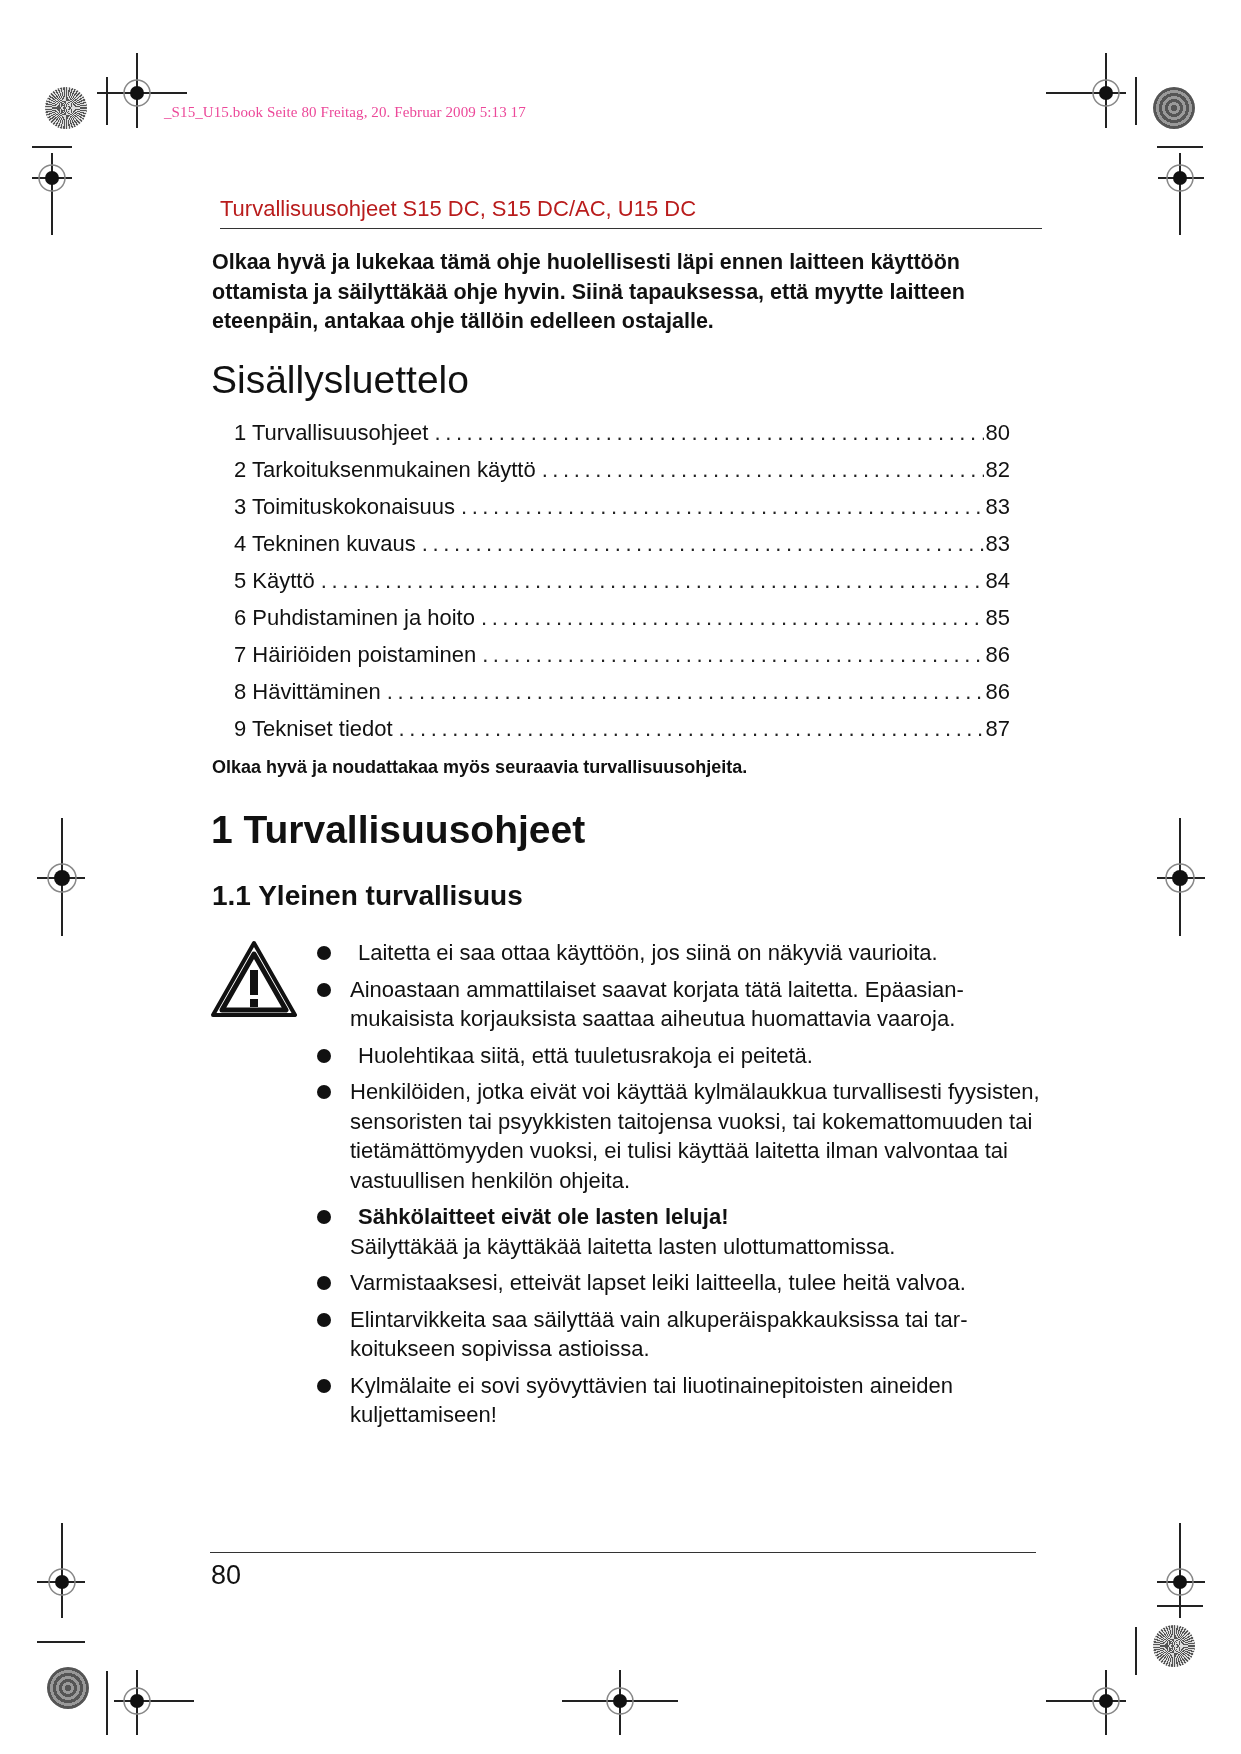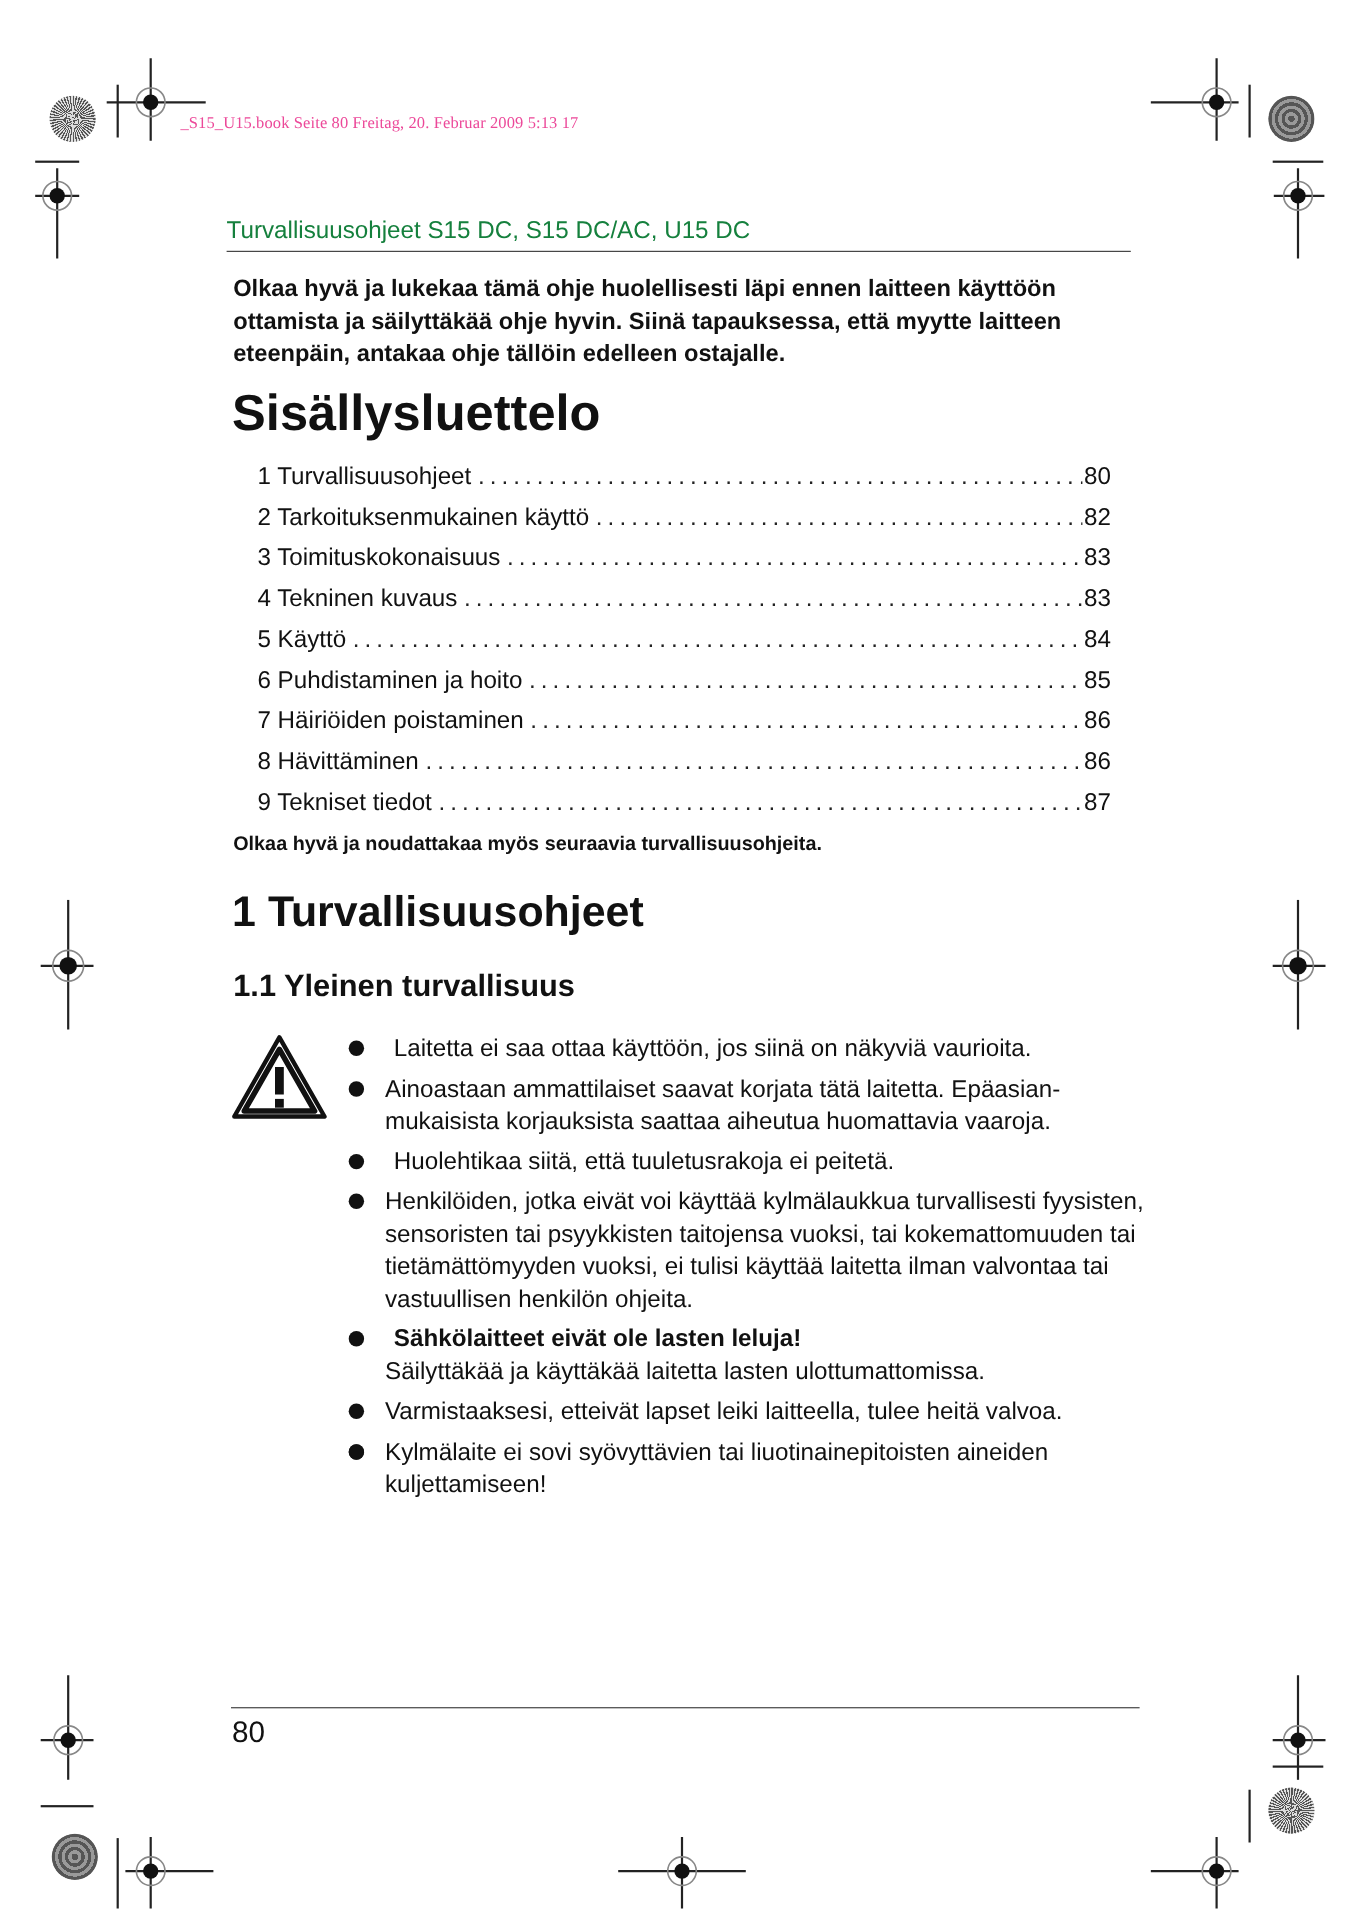--- a/index.html
+++ b/index.html
@@ -7,26 +7,26 @@
          font-family: "Liberation Sans", sans-serif; color: #111; }
   .slug { position: absolute; left: 164px; top: 104px; font-family: "Liberation Serif", serif;
           font-size: 15px; color: #ec4899; letter-spacing: 0.1px; }
   
   .reg { position: absolute; width: 120px; height: 120px; }
   .reg svg { width: 100%; height: 100%; display: block; }
   .rosette { position: absolute; width: 42px; height: 42px; border-radius: 50%; }
   .vline { position: absolute; width: 2px; background: #222; }
   .hline { position: absolute; height: 2px; background: #222; }
 
-  .running-head { position: absolute; left: 206px; top: 196px; width: 822px;
-                  font-size: 22px; color: #15803d; padding-bottom: 6px;
+  .running-head { position: absolute; left: 220px; top: 196px; width: 822px;
+                  font-size: 22px; color: #b91c1c; padding-bottom: 6px;
                   border-bottom: 1.5px solid #333; }
   .intro { position: absolute; left: 212px; top: 248px; width: 840px;
            font-size: 21.5px; font-weight: bold; line-height: 29.5px; }
-  .toc-title { position: absolute; left: 211px; top: 348px; font-size: 46px; font-weight: bold; }
+  .toc-title { position: absolute; left: 211px; top: 358px; font-size: 39px; font-weight: normal; }
   .toc { position: absolute; left: 234px; top: 420px; width: 776px; }
   .toc-row { display: flex; align-items: baseline; height: 37px; font-size: 22px; }
   .toc-row .label { white-space: nowrap; padding-right: 6px; }
   .toc-row .dots { flex: 1; overflow: hidden; white-space: nowrap; letter-spacing: 4.6px; color: #222; }
   .toc-row .page { white-space: nowrap; padding-left: 2px; }
   .toc-note { position: absolute; left: 212px; top: 757px; font-size: 18px; font-weight: bold; }
   .h1 { position: absolute; left: 211px; top: 808px; font-size: 39px; font-weight: bold; }
   .h2 { position: absolute; left: 212px; top: 880px; font-size: 28px; font-weight: bold; }
   .warn { position: absolute; left: 210px; top: 940px; width: 88px; height: 78px; }
   .bullets { position: absolute; left: 310px; top: 938px; width: 740px; margin: 0; padding: 0; list-style: none; }
@@ -223,18 +223,18 @@
   </svg>
 </div>
 
 <ul class="bullets" id="bullets">
     <li><span class="dot"></span><span style="padding-left:8px">Laitetta ei saa ottaa käyttöön, jos siinä on näkyviä vaurioita.</span></li>
     <li><span class="dot"></span><span>Ainoastaan ammattilaiset saavat korjata tätä laitetta. Epäasian-mukaisista korjauksista saattaa aiheutua huomattavia vaaroja.</span></li>
     <li><span class="dot"></span><span style="padding-left:8px">Huolehtikaa siitä, että tuuletusrakoja ei peitetä.</span></li>
     <li><span class="dot"></span><span>Henkilöiden, jotka eivät voi käyttää kylmälaukkua turvallisesti fyysisten, sensoristen tai psyykkisten taitojensa vuoksi, tai kokemattomuuden tai tietämättömyyden vuoksi, ei tulisi käyttää laitetta ilman valvontaa tai vastuullisen henkilön ohjeita.</span></li>
     <li><span class="dot"></span><span class="bold">Sähkölaitteet eivät ole lasten leluja!</span><br><span>Säilyttäkää ja käyttäkää laitetta lasten ulottumattomissa.</span></li>
     <li><span class="dot"></span><span>Varmistaaksesi, etteivät lapset leiki laitteella, tulee heitä valvoa.</span></li>
-    <li><span class="dot"></span></li>
+    <li><span class="dot"></span><span>Elintarvikkeita saa säilyttää vain alkuperäispakkauksissa tai tar-koitukseen sopivissa astioissa.</span></li>
     <li><span class="dot"></span><span>Kylmälaite ei sovi syövyttävien tai liuotinainepitoisten aineiden kuljettamiseen!</span></li>
   </ul>
 
 <div class="footer-rule"></div>
 <div class="page-num">80</div>
 
 </body></html>

